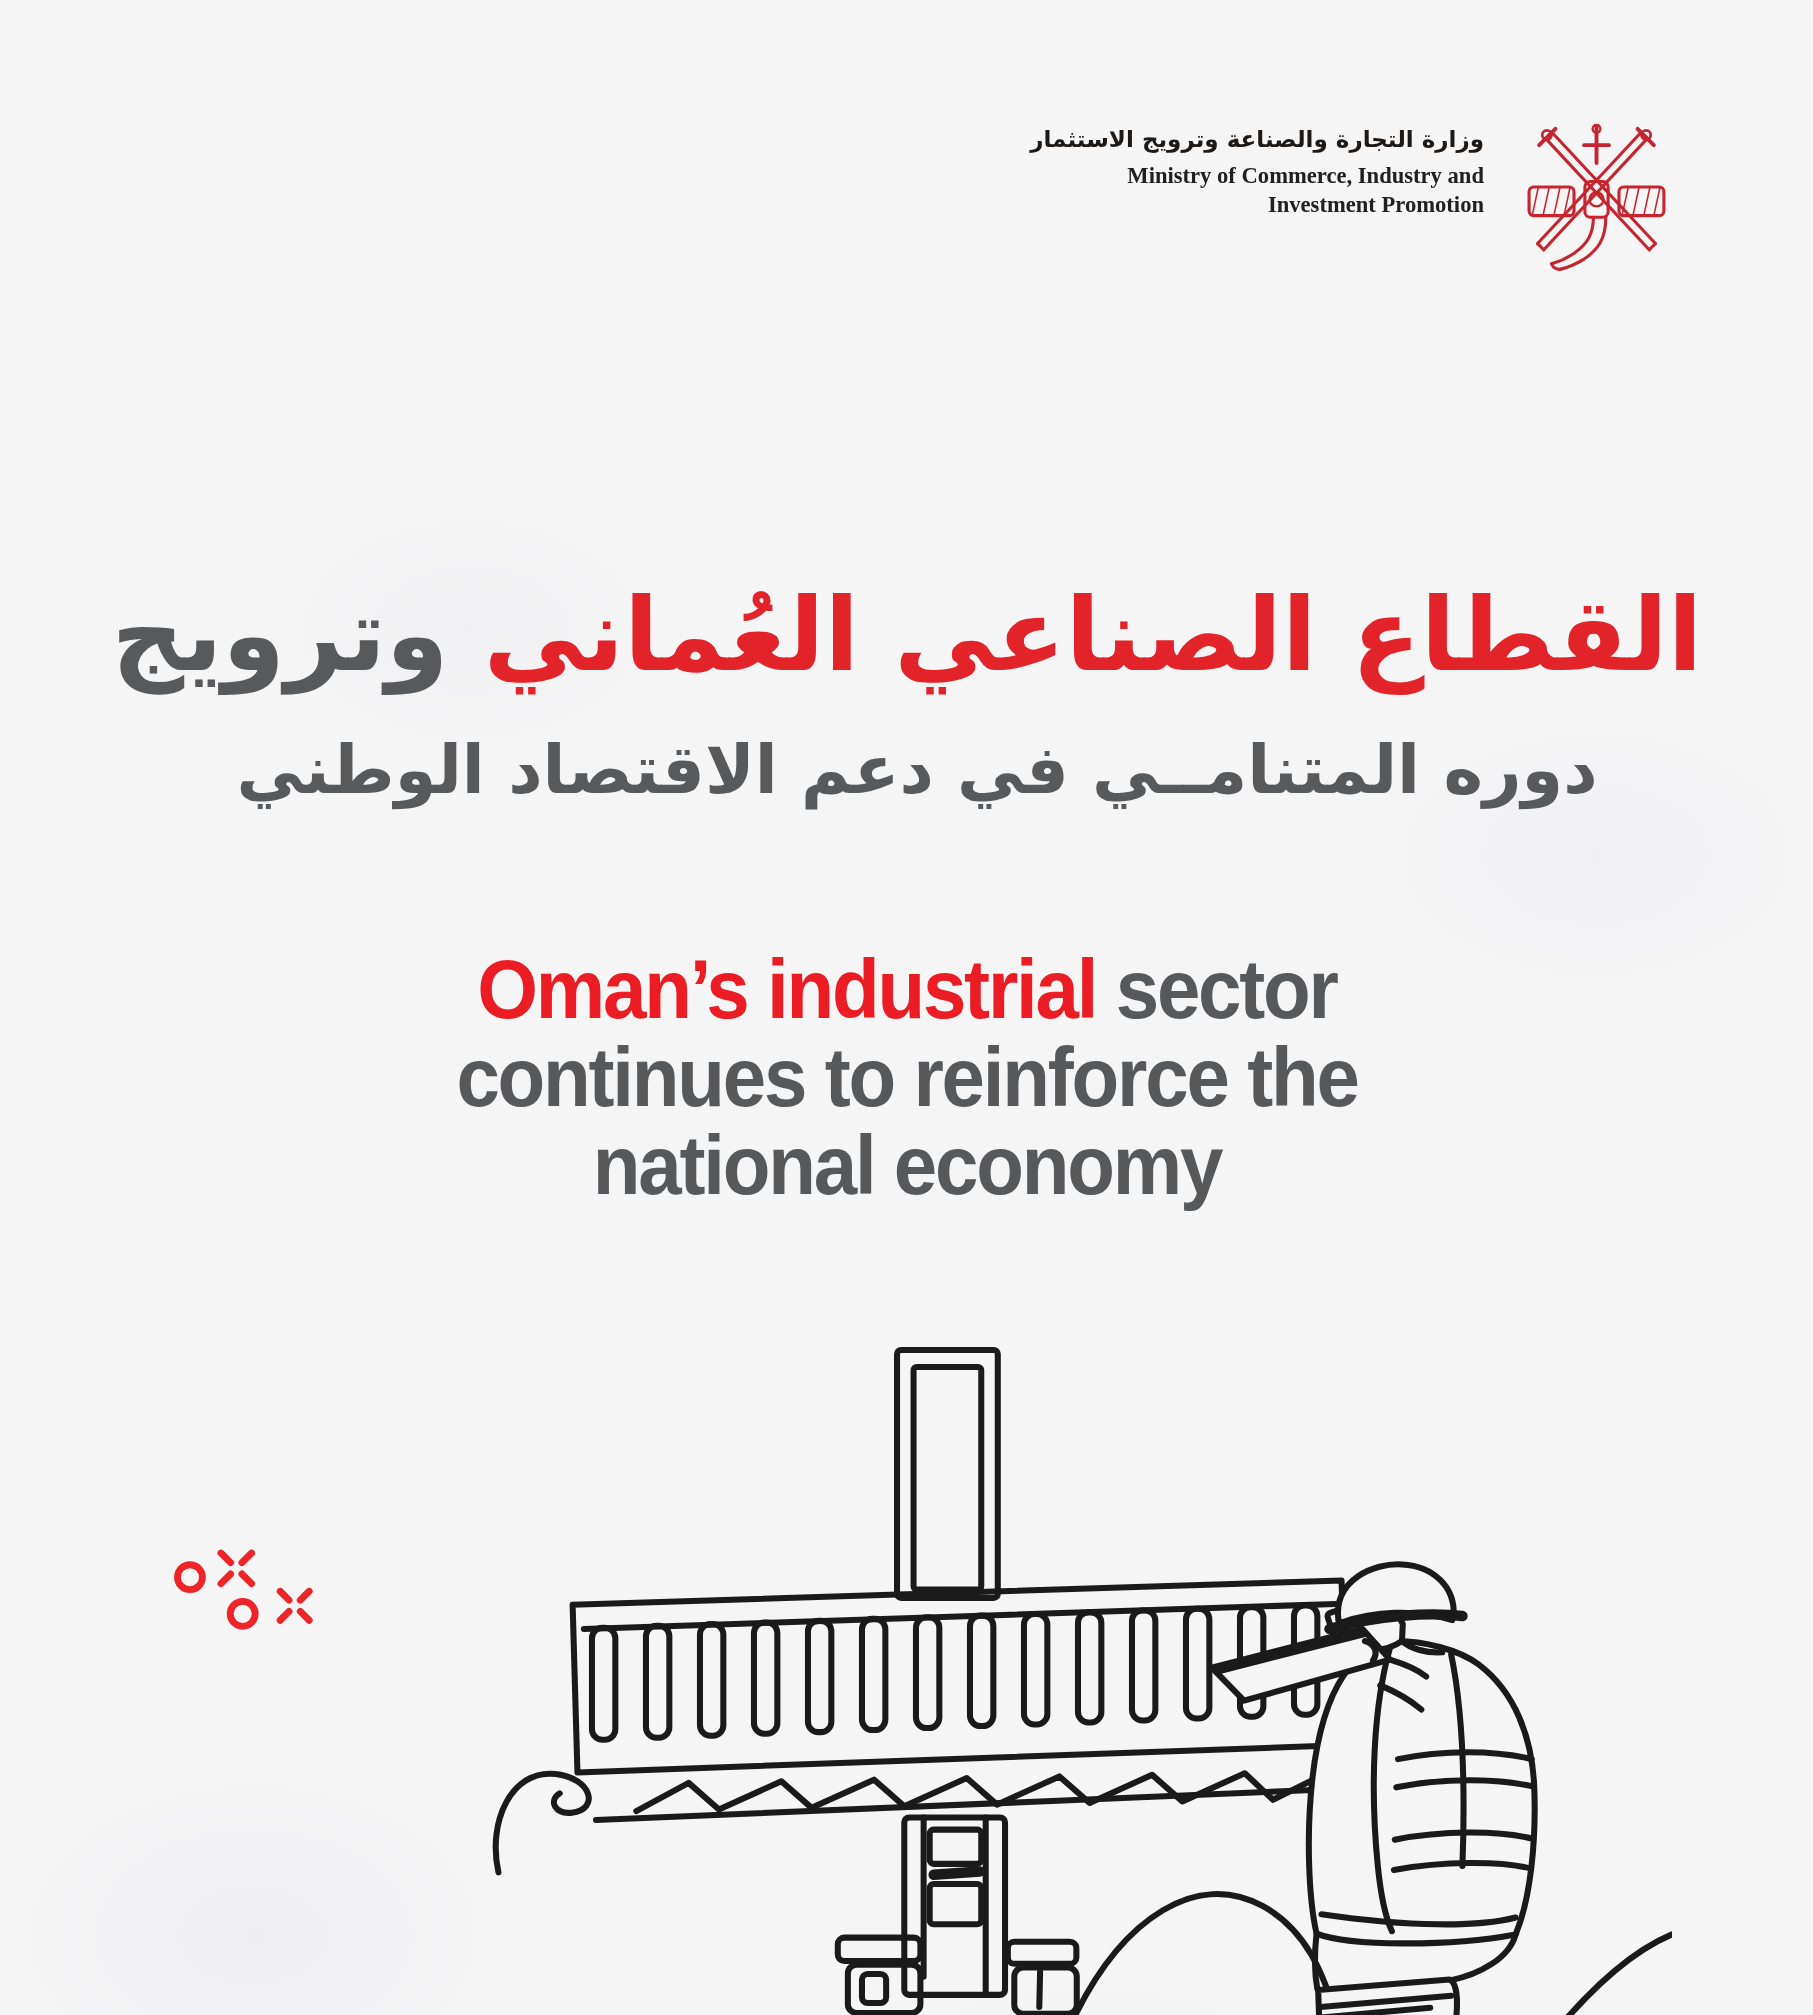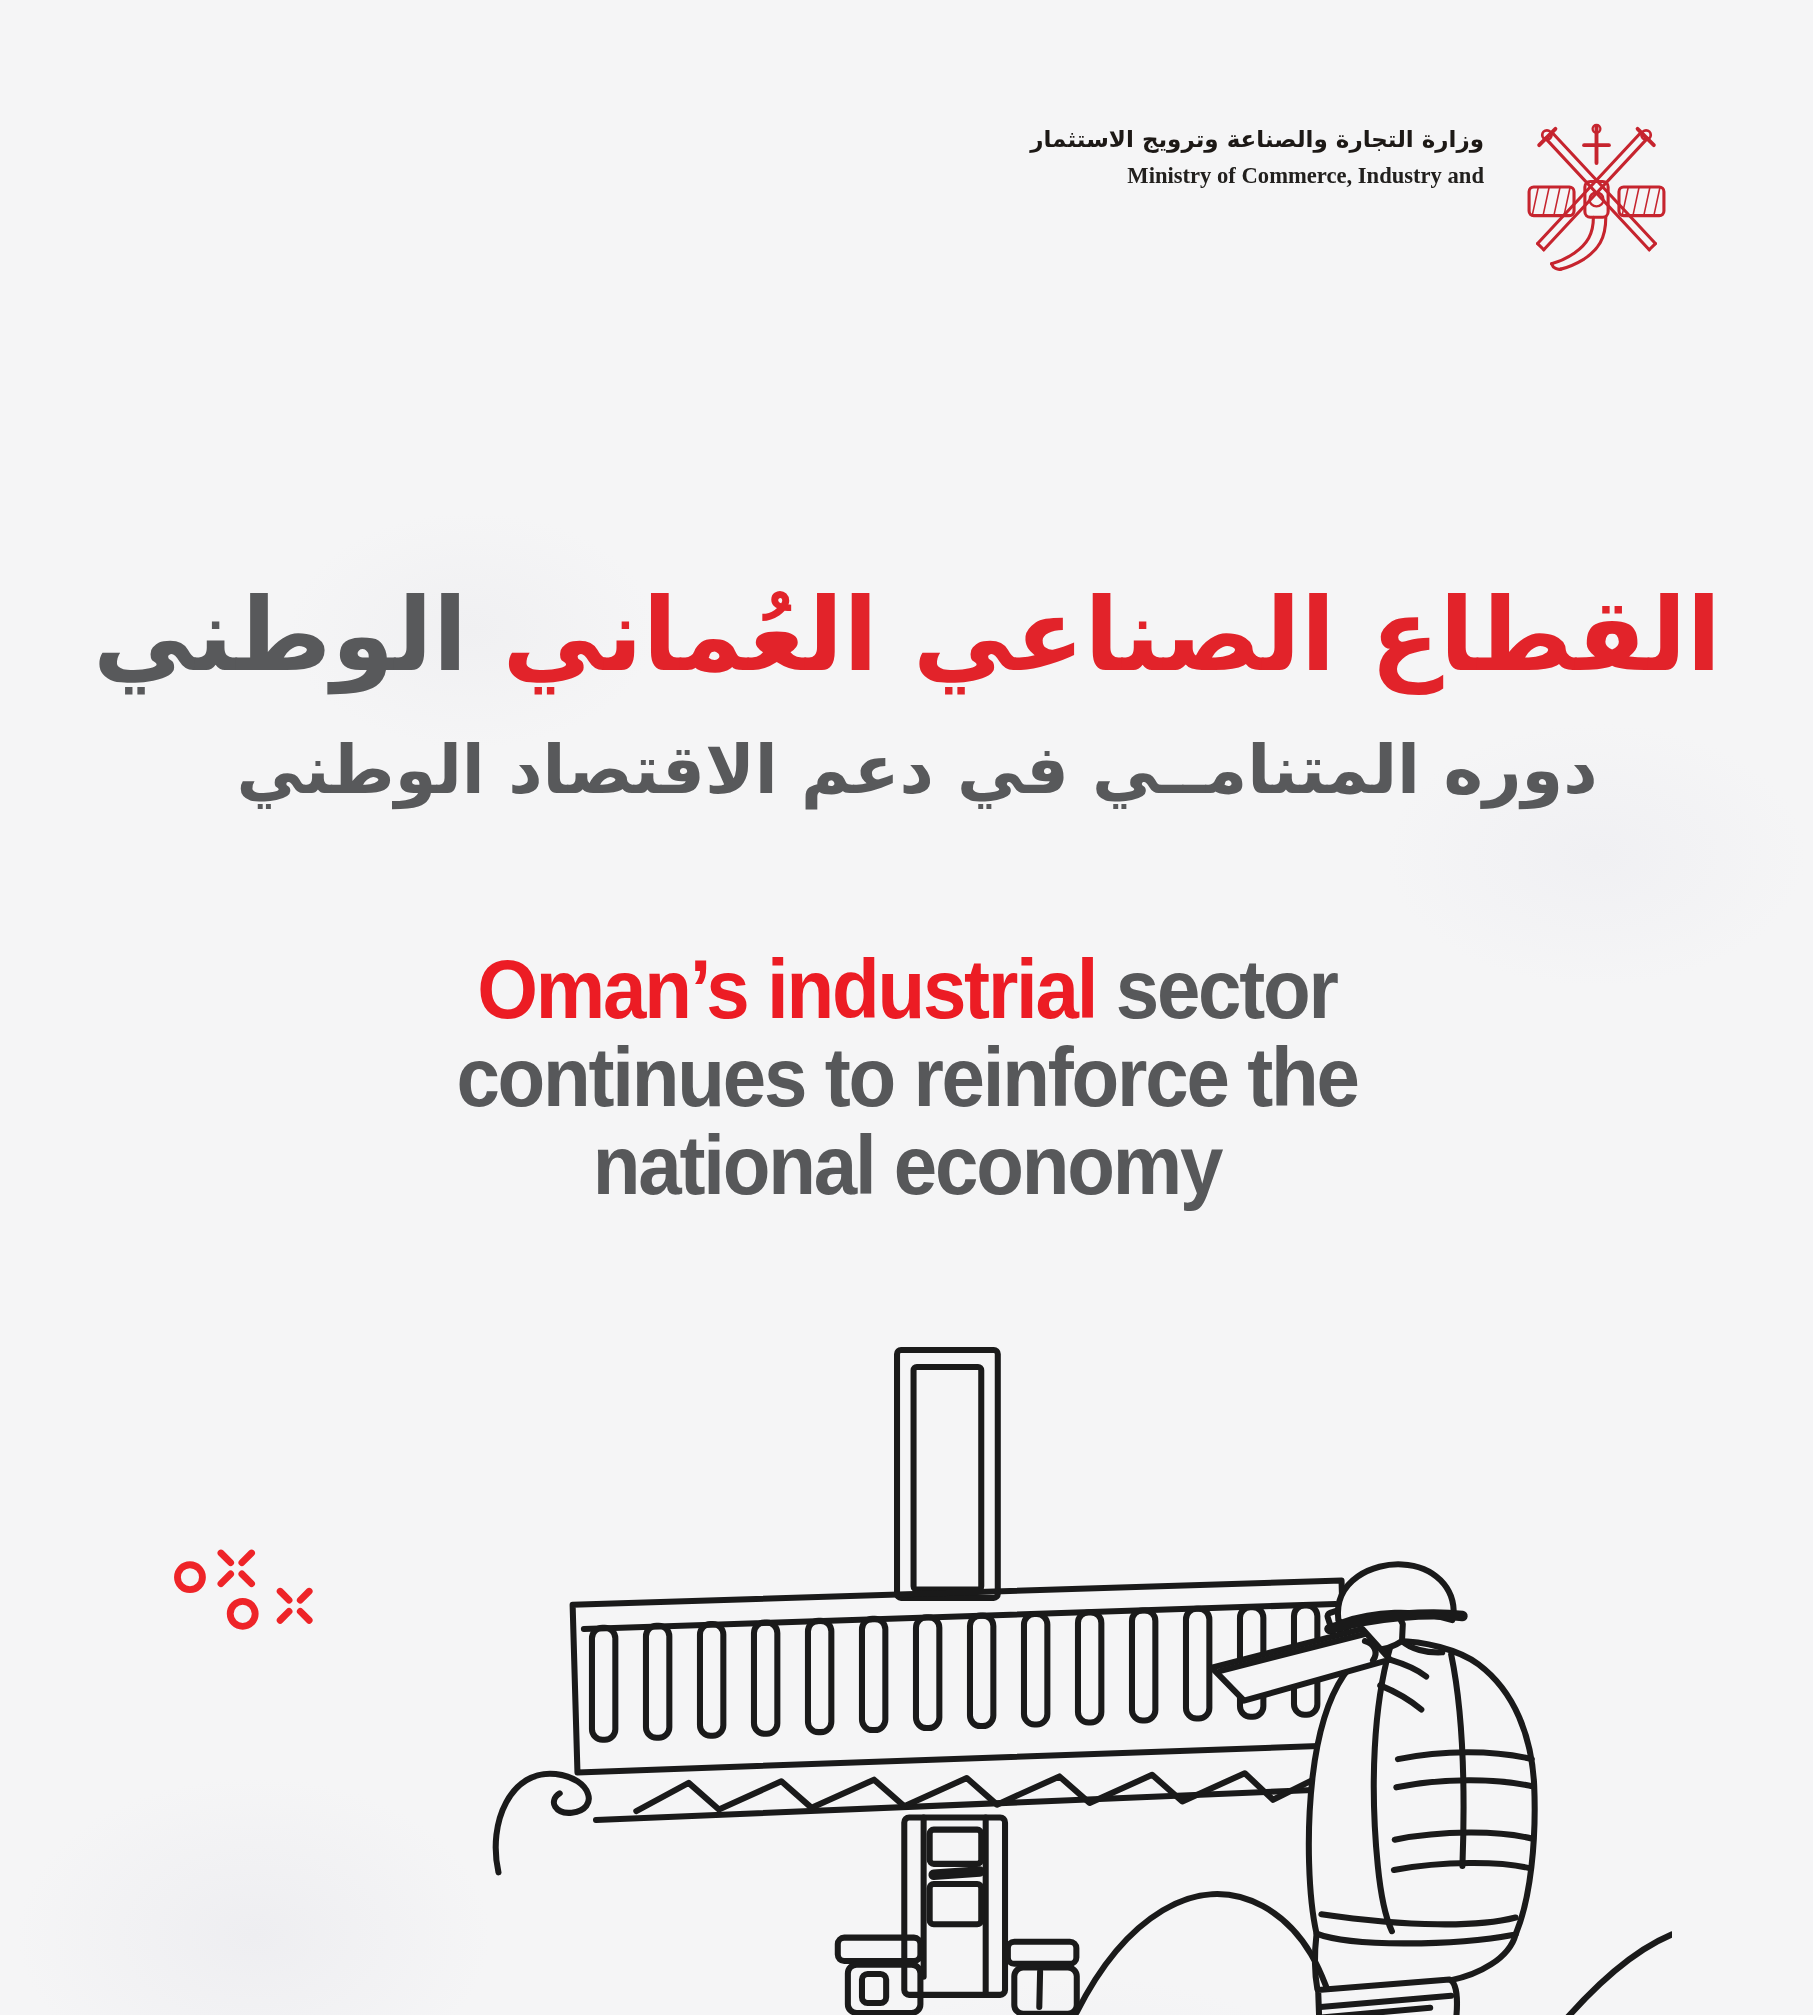--- a/index.html
+++ b/index.html
@@ -52,20 +52,21 @@
 </head>
 <body>
 
 <div id="poster">
 
   <div class="header">
     <div class="header-text">
       <div class="ministry-ar">وزارة التجارة والصناعة وترويج الاستثمار</div>
       <div class="ministry-en">
         <div>Ministry of Commerce, Industry and</div>
+        <div>Investment Promotion</div>
       </div>
     </div>
     <svg class="emblem" viewBox="0 0 200 200">
       <g fill="none" stroke="#c6242e" stroke-linecap="round" stroke-linejoin="round">
 
         <path d="M34,26 L168,170" stroke-width="4"></path>
         <path d="M43,19 L176,162" stroke-width="4"></path>
         <path d="M168,170 L176,162" stroke-width="4"></path>
         <path d="M26,35 L47,14" stroke-width="5"></path>
         <circle cx="36" cy="22" r="6" stroke-width="3.5"></circle>
@@ -88,21 +89,21 @@
         <circle cx="100" cy="105" r="9" stroke-width="3"></circle>
 
         <path d="M96,128 C96,150 88,162 72,174 C62,181 50,186 42,188" stroke-width="4"></path>
         <path d="M112,128 C112,156 102,170 84,182 C74,188 62,193 54,195" stroke-width="4"></path>
         <path d="M42,188 C44,194 50,196 54,195" stroke-width="4"></path>
       </g>
     </svg>
   </div>
 
   <div class="ar-line1" dir="rtl">
-    <span class="ar-red">القطاع الصناعي العُماني</span><span class="ar-gray"> الوطني</span>
+    <span class="ar-red">القطاع الصناعي العُماني</span><span class="ar-gray"> وترويج</span>
   </div>
   <div class="ar-line2" dir="rtl">دوره المتنامــي في دعم الاقتصاد الوطني</div>
 
   <div class="en-head">
     <div><span class="en-red">Oman’s industrial</span><span> sector</span></div>
     <div>continues to reinforce the</div>
     <div>national economy</div>
   </div>
 
   <svg class="decor-marks" viewBox="0 0 370 220">

